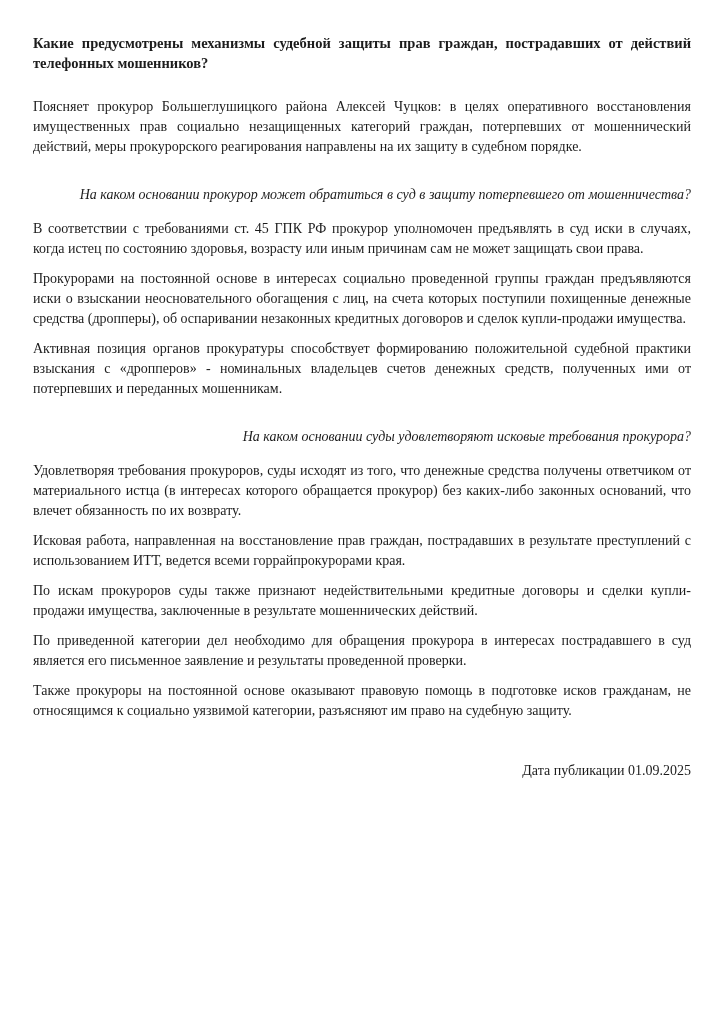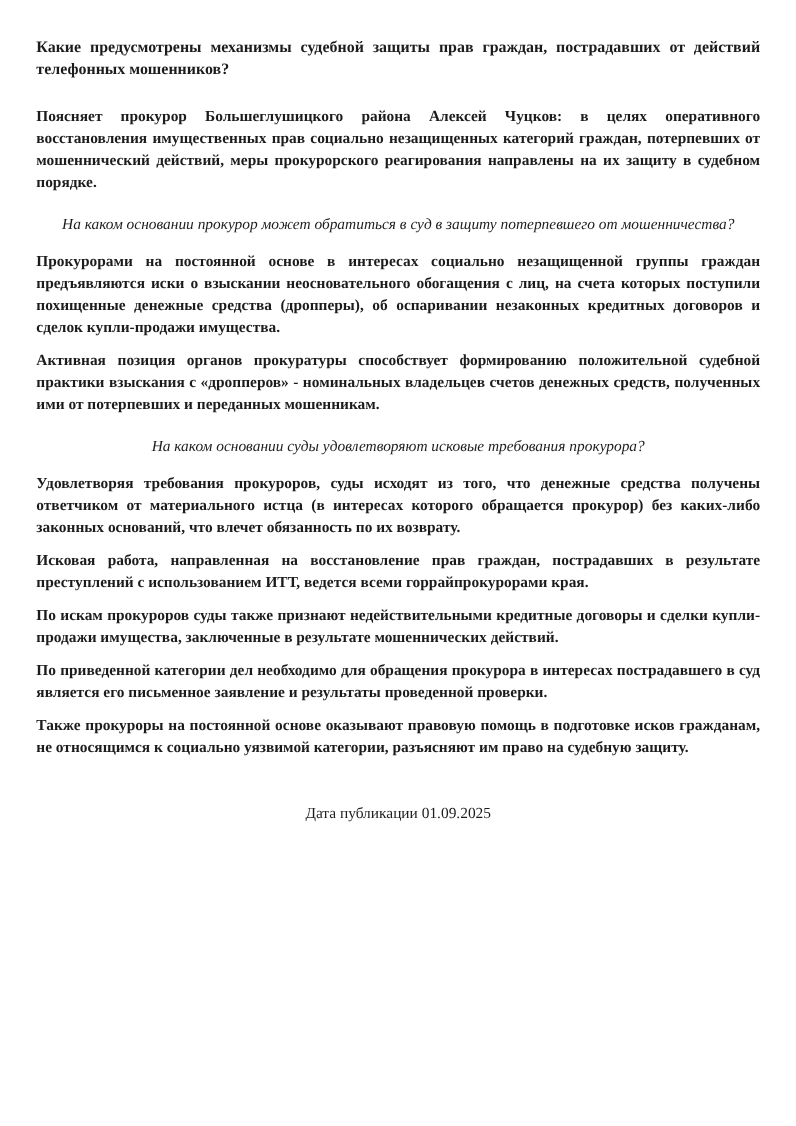--- a/index.html
+++ b/index.html
@@ -30,49 +30,49 @@
     margin: 0 0 24px 0;
   }
   .doc-body p {
     font-size: 14px;
     line-height: 20px;
     margin: 10px 0;
   }
   .doc-body p.paragraph {
     text-align: justify;
     text-align-last: left;
-    font-weight: bold;
   }
   .doc-body p.question {
     font-style: italic;
-    text-align: center;
-    margin-top: 18px;
+    text-align: right;
+    margin-top: 28px;
     margin-bottom: 14px;
   }
   .pub-date {
     font-size: 14px;
     line-height: 20px;
     margin: 40px 0 0 0;
-    text-align: center;
+    text-align: right;
   }
 </style>
 </head>
 <body>
 
 <div class="page">
 
   <h1 class="doc-title">Какие предусмотрены механизмы судебной защиты прав граждан, пострадавших от действий телефонных мошенников?</h1>
 
   <div class="doc-body">
     <p class="paragraph">Поясняет прокурор Большеглушицкого района Алексей Чуцков: в целях оперативного восстановления имущественных прав социально незащищенных категорий граждан, потерпевших от мошеннический действий, меры прокурорского реагирования направлены на их защиту в судебном порядке.</p>
 
     <p class="question">На каком основании прокурор может обратиться в суд в защиту потерпевшего от мошенничества?</p>
 
+    <p class="paragraph">В соответствии с требованиями ст. 45 ГПК РФ прокурор уполномочен предъявлять в суд иски в случаях, когда истец по состоянию здоровья, возрасту или иным причинам сам не может защищать свои права.</p>
 
-    <p class="paragraph">Прокурорами на постоянной основе в интересах социально незащищенной группы граждан предъявляются иски о взыскании неосновательного обогащения с лиц, на счета которых поступили похищенные денежные средства (дропперы), об оспаривании незаконных кредитных договоров и сделок купли-продажи имущества.</p>
+    <p class="paragraph">Прокурорами на постоянной основе в интересах социально проведенной группы граждан предъявляются иски о взыскании неосновательного обогащения с лиц, на счета которых поступили похищенные денежные средства (дропперы), об оспаривании незаконных кредитных договоров и сделок купли-продажи имущества.</p>
 
     <p class="paragraph">Активная позиция органов прокуратуры способствует формированию положительной судебной практики взыскания с «дропперов» - номинальных владельцев счетов денежных средств, полученных ими от потерпевших и переданных мошенникам.</p>
 
     <p class="question">На каком основании суды удовлетворяют исковые требования прокурора?</p>
 
     <p class="paragraph">Удовлетворяя требования прокуроров, суды исходят из того, что денежные средства получены ответчиком от материального истца (в интересах которого обращается прокурор) без каких-либо законных оснований, что влечет обязанность по их возврату.</p>
 
     <p class="paragraph">Исковая работа, направленная на восстановление прав граждан, пострадавших в результате преступлений с использованием ИТТ, ведется всеми горрайпрокурорами края.</p>
 
     <p class="paragraph">По искам прокуроров суды также признают недействительными кредитные договоры и сделки купли-продажи имущества, заключенные в результате мошеннических действий.</p>

